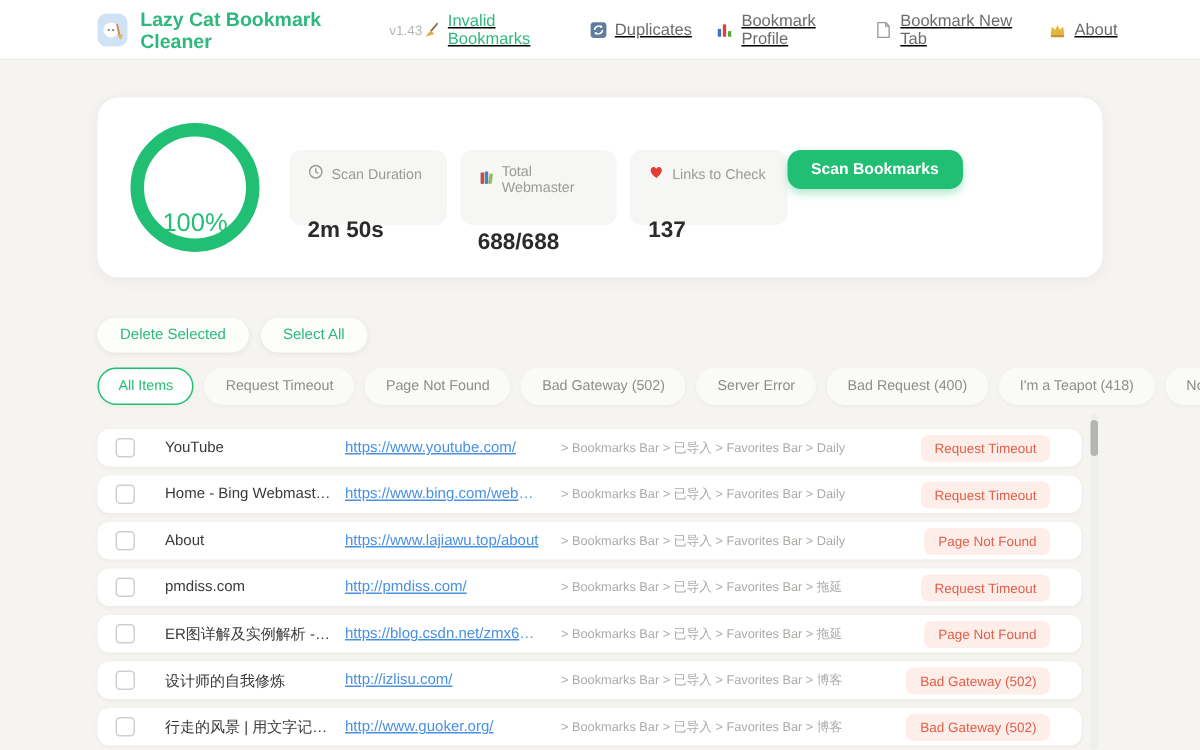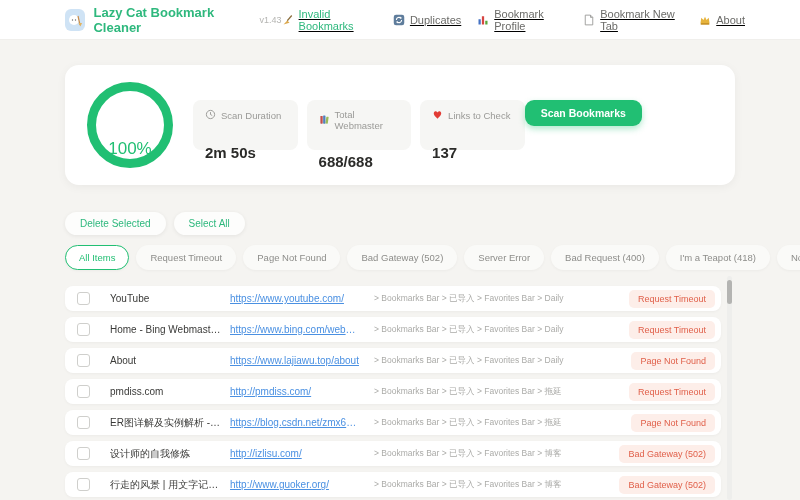--- a/index.html
+++ b/index.html
@@ -62,21 +62,21 @@
     background:#fafaf8; color:#8d8d8a; font-size:9.5px; padding:6px 13px;
     border:1px solid transparent; border-radius:13px; cursor:pointer; white-space:nowrap;
     box-shadow:0 1px 3px rgba(0,0,0,0.04);
     font-family:"Liberation Sans", sans-serif;
   }
   .filter-tab.active { background:#ffffff; border-color:#21bf73; color:#21bf73; }
   
   .list { position:absolute; left:65px; top:286px; width:656px; }
   .row {
     background:#ffffff; border-radius:8px; height:25px; margin-bottom:6px;
-    display:flex; align-items:center; padding:0 6px 0 12px;
+    display:flex; align-items:center; padding:0 21px 0 12px;
     box-shadow:0 1px 3px rgba(0,0,0,0.04);
   }
   .checkbox {
     width:13px; height:13px; border:1.5px solid #cfcfcc; border-radius:3px;
     background:#fff; margin-right:20px; flex:none; cursor:pointer;
   }
   .row-name { width:112px; font-size:10px; color:#3a3a38; white-space:nowrap; overflow:hidden; text-overflow:ellipsis; flex:none; margin-right:8px; }
   .row-url { width:130px; font-size:10px; color:#4a90e2; text-decoration:underline; white-space:nowrap; overflow:hidden; text-overflow:ellipsis; flex:none; margin-right:14px; cursor:pointer; }
   .row-path { flex:1; font-size:8.5px; color:#ababa8; white-space:nowrap; overflow:hidden; text-overflow:ellipsis; }
   .row-badge {

